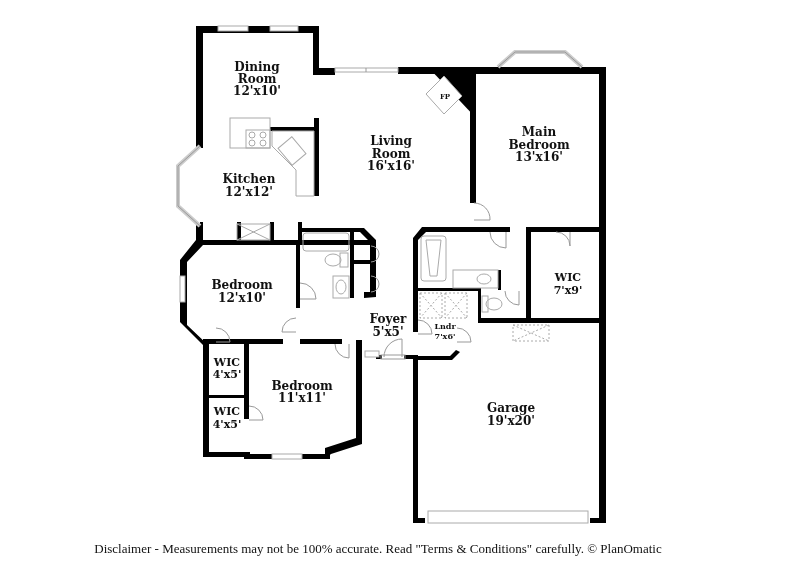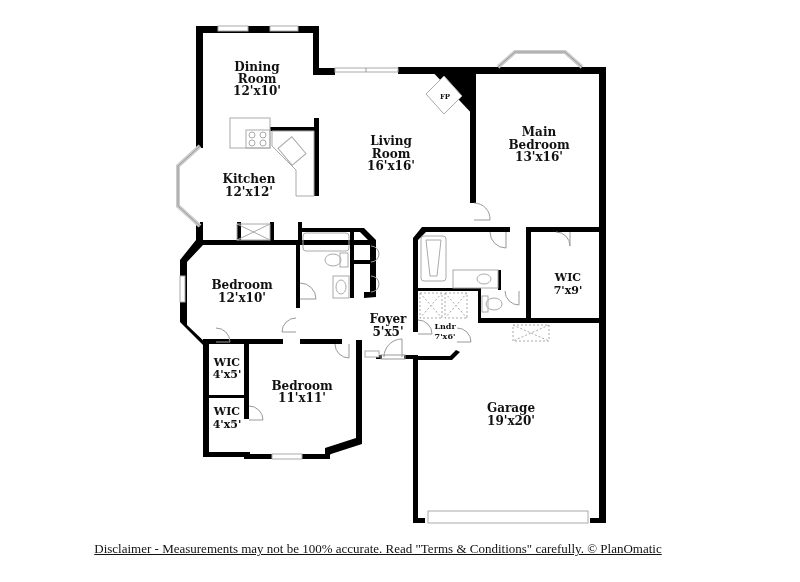--- a/index.html
+++ b/index.html
@@ -3,21 +3,21 @@
 <meta charset="utf-8">
 <style>
   html, body { margin: 0; padding: 0; background: #ffffff; }
   body { width: 800px; height: 582px; position: relative; overflow: hidden; font-family: "DejaVu Serif", serif; }
   svg.plan { position: absolute; left: 0; top: 0; }
   .wall { fill: #000; }
   .thin { stroke: #999; stroke-width: 1; fill: none; }
   .fix { stroke: #aaa; stroke-width: 1; fill: none; }
   .win { stroke: #aaa; stroke-width: 1; fill: #fff; }
   .label { font-family: "DejaVu Serif", serif; font-weight: bold; fill: #111; text-anchor: middle; }
-  .disclaimer { position: absolute; left: 0; width: 756px; top: 541px; text-align: center; font-family: "Liberation Serif", serif; font-size: 13px; color: #111; text-decoration: underline; }
+  .disclaimer { position: absolute; left: 0; width: 756px; top: 541px; text-align: center; font-family: "Liberation Serif", serif; font-size: 13px; color: #111; }
 </style>
 </head>
 <body>
 
 <svg class="plan" width="800" height="582" viewBox="0 0 800 582" xmlns="http://www.w3.org/2000/svg">
 
   <g>
     <rect class="wall" x="196" y="26" width="7" height="122"></rect>
     <rect class="wall" x="196" y="26" width="122" height="7"></rect>
     <rect class="wall" x="313" y="26" width="6" height="49"></rect>

